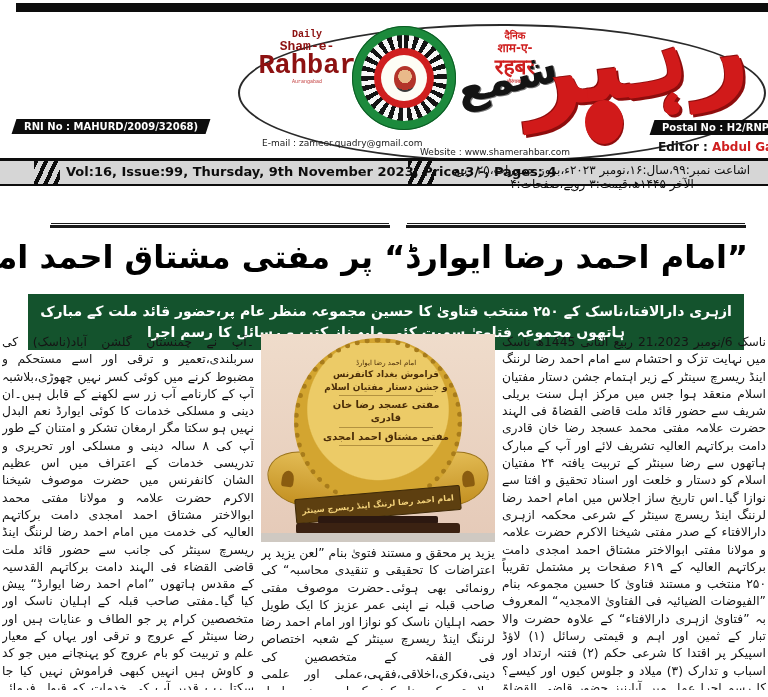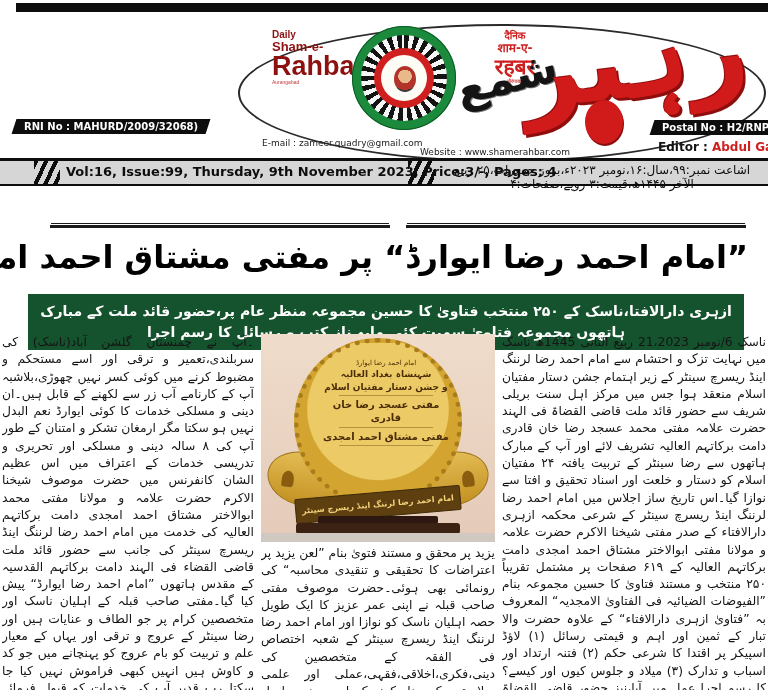--- a/index.html
+++ b/index.html
@@ -4,22 +4,22 @@
 <style>
   html,body{margin:0;padding:0;background:#f2f2f2;}
   .page{position:relative;width:768px;height:697px;background:#ffffff;overflow:hidden;
         font-family:"DejaVu Sans",sans-serif;color:#111;}
   
   .top-bar{position:absolute;left:16px;top:3px;width:752px;height:9px;background:#0d0d0d;}
   
   .masthead{position:absolute;left:0;top:12px;width:768px;height:146px;}
   .ellipse-outline{position:absolute;left:238px;top:12px;width:524px;height:134px;
     border:2px solid #2a2a2a;border-radius:50%;}
-  .brand{position:absolute;left:272px;top:18px;width:110px;text-align:left;
-    font-family:Liberation Sans, sans-serif;color:#8d1111;line-height:1;}
+  .brand{position:absolute;left:252px;top:18px;width:110px;text-align:center;
+    font-family:Liberation Mono, monospace;color:#8d1111;line-height:1;}
   .brand .b1{font-size:10px;font-weight:bold;}
   .brand .b2{font-size:13px;font-weight:bold;}
   .brand .b3{font-size:27px;font-weight:bold;letter-spacing:0;}
   .brand .b4{font-size:5px;color:#c23a3a;}
   .emblem{position:absolute;left:352px;top:14px;width:104px;height:104px;border-radius:50%;
     background:#1c8a3c;box-shadow:0 0 0 1px #0c5c24 inset;}
   .emblem .spikes{position:absolute;left:9px;top:9px;width:86px;height:86px;border-radius:50%;
     background:repeating-conic-gradient(#141414 0deg 7deg,#f6f6f6 7deg 14deg);}
   .emblem .redring{position:absolute;left:22px;top:22px;width:60px;height:60px;border-radius:50%;
     background:#cf1f1f;}
@@ -179,21 +179,21 @@
       <div class="photo">
         <div class="shield-wing wing-l">
           <div class="wing-orn"></div>
         </div>
         <div class="shield-wing wing-r">
           <div class="wing-orn"></div>
         </div>
         <div class="shield-circle">
           <div class="shield-text">
             <div class="t-s">امام احمد رضا ایوارڈ</div>
-            <div class="t-m">شہنشاہ بغداد العالیہ</div>
+            <div class="t-m">فراموش بغداد کانفرنس</div>
             <div class="t-m">و جشن دستار مفتیان اسلام</div>
             <div class="shield-sep"></div>
             <div class="t-b">مفتی عسجد رضا خان قادری</div>
             <div class="shield-sep"></div>
             <div class="t-b">مفتی مشتاق احمد امجدی</div>
             <div class="shield-sep"></div>
           </div>
         </div>
         <div class="banner">امام احمد رضا لرننگ اینڈ ریسرچ سینٹر</div>
         <div class="base1"></div>

